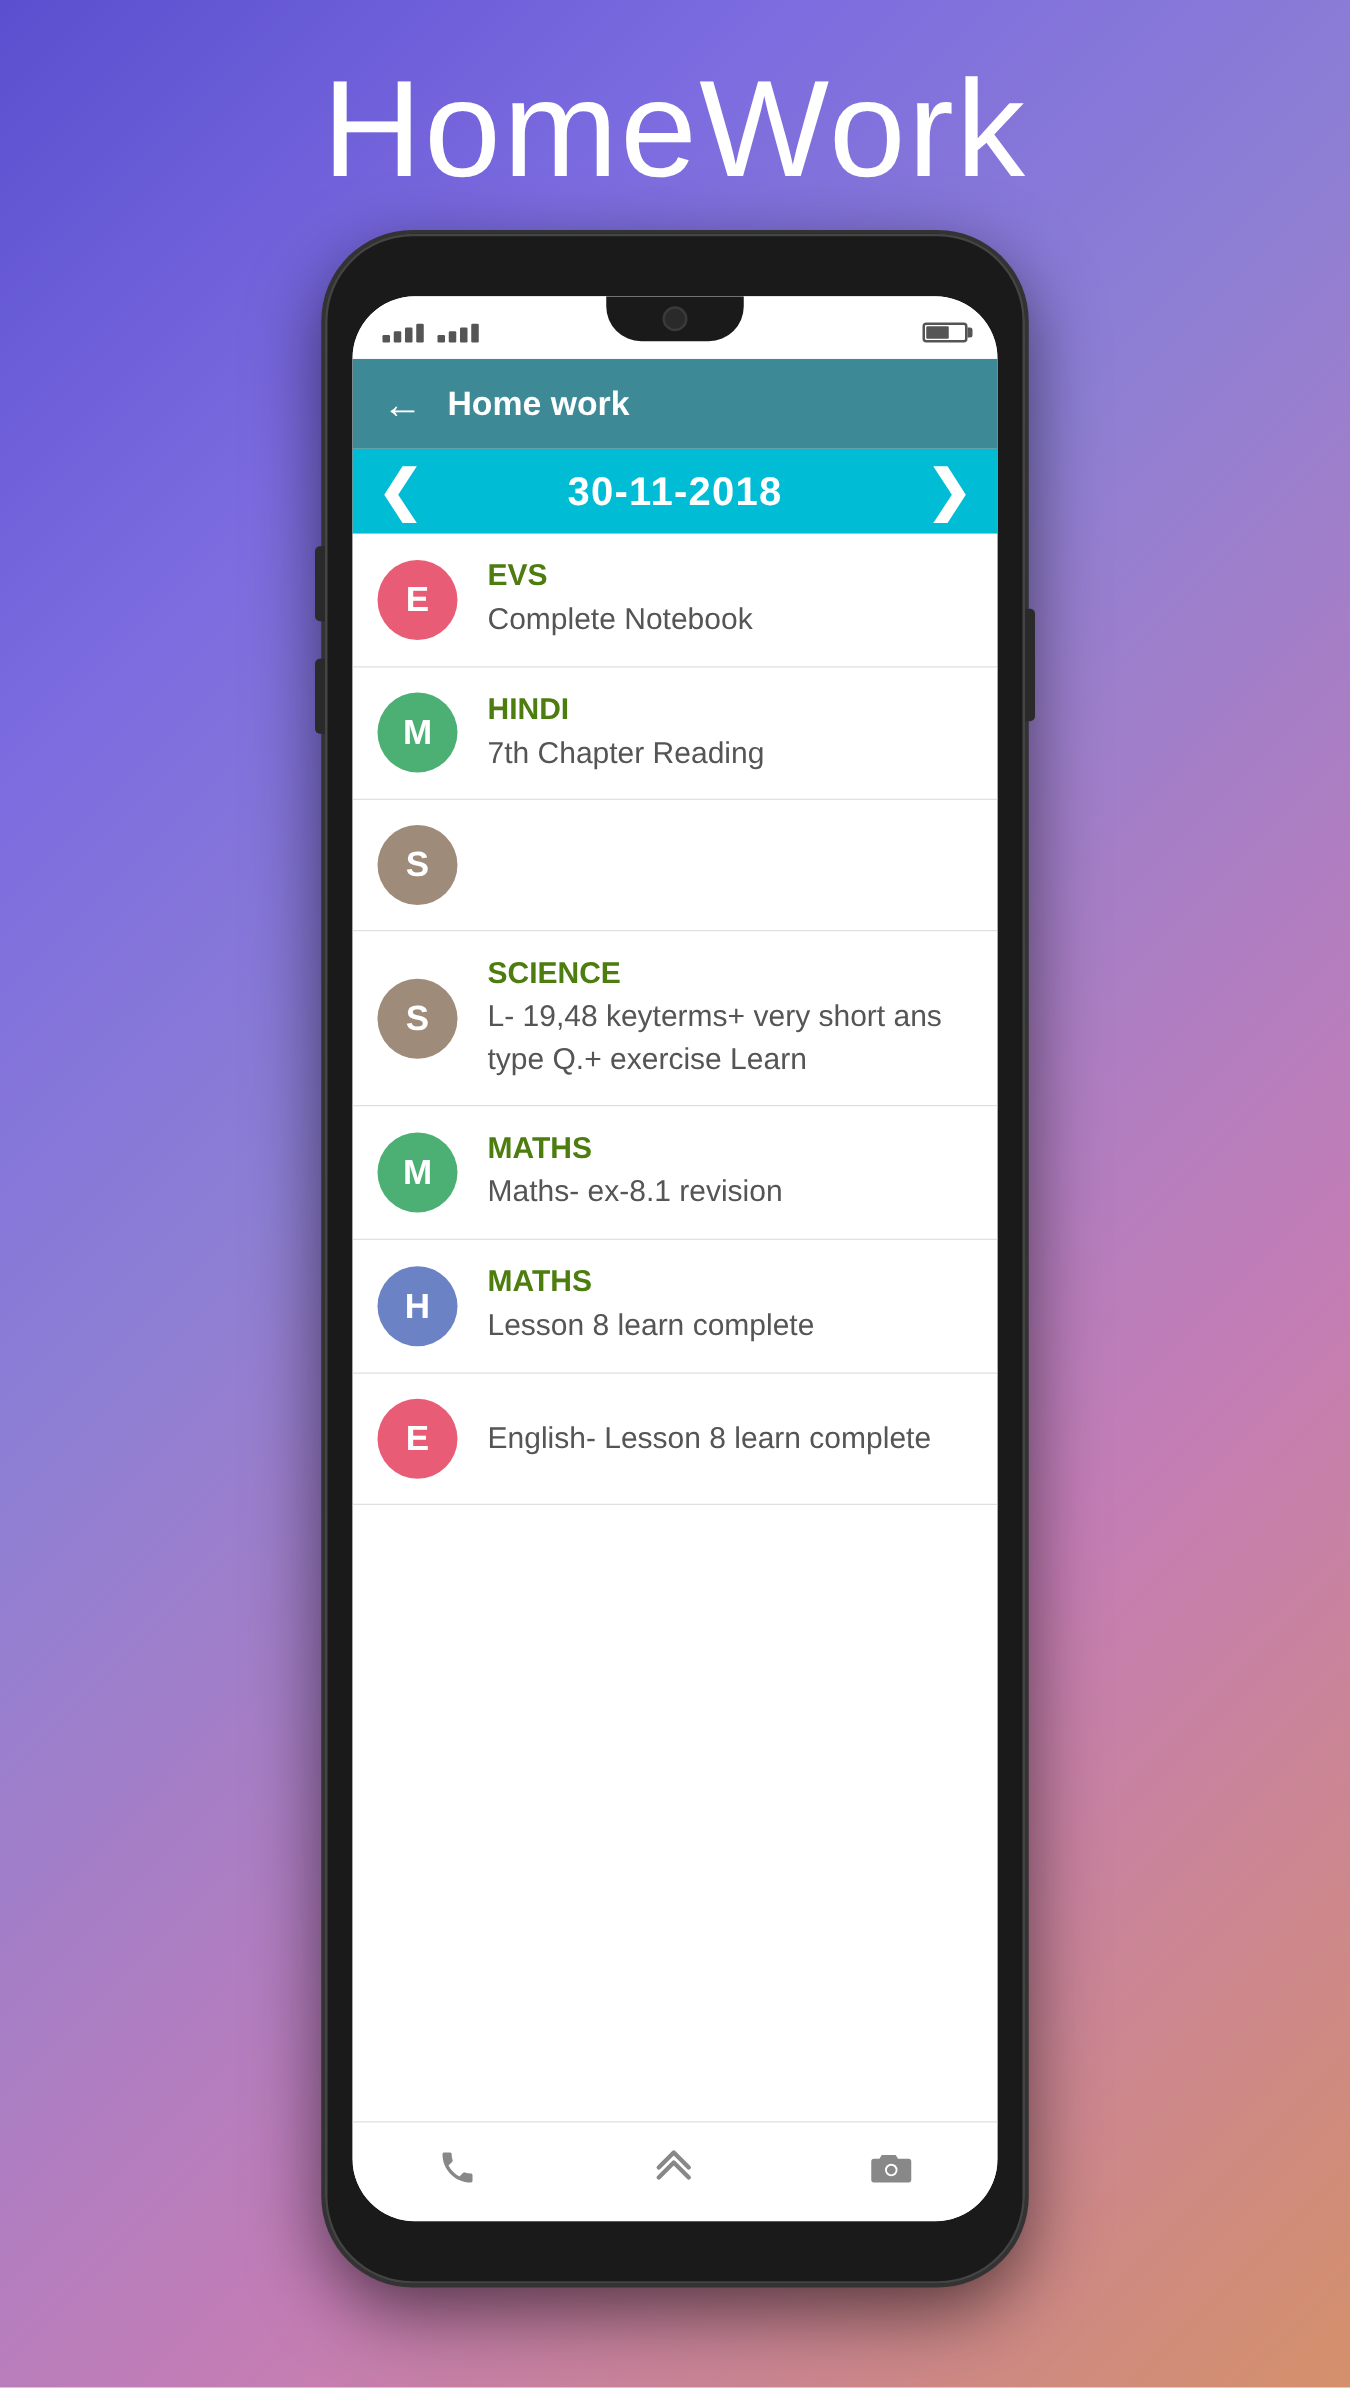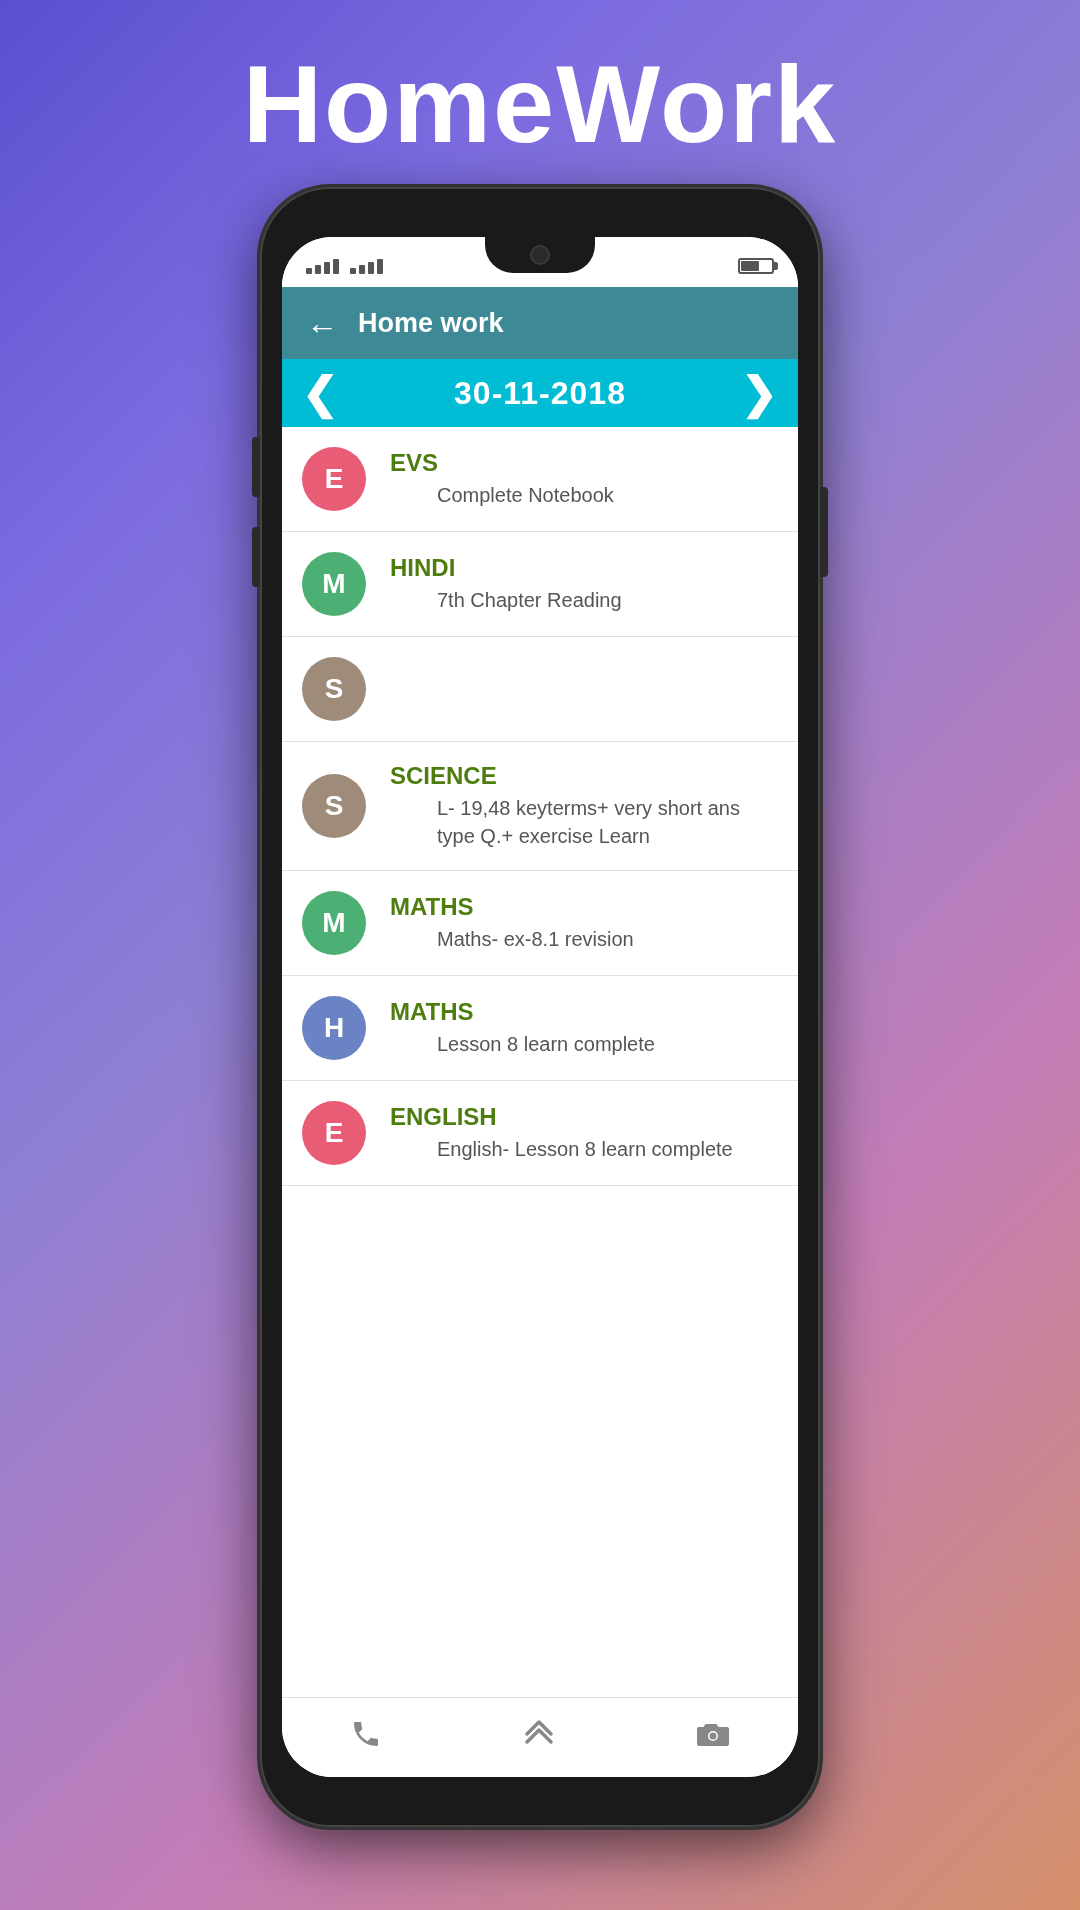--- a/index.html
+++ b/index.html
@@ -11,21 +11,21 @@
       font-family: 'Arial', sans-serif;
       background: linear-gradient(135deg, #5b4fcf 0%, #7b6be0 20%, #8e7fd4 40%, #c47db5 70%, #d4906a 100%);
       display: flex;
       flex-direction: column;
       align-items: center;
       justify-content: flex-start;
     }
 
     .page-title {
       font-size: 110px;
-      font-weight: 700;
+      font-weight: 400;
       color: #ffffff;
       text-align: center;
       margin-top: 40px;
       margin-bottom: 20px;
       letter-spacing: 2px;
     }
 
     .phone-wrapper {
       position: relative;
       width: 560px;
@@ -255,24 +255,23 @@
     }
 
     .subject-name {
       font-size: 24px;
       font-weight: 700;
       color: #4d7c0f;
       margin-bottom: 4px;
     }
 
     .subject-task {
-      font-size: 20px;
+      font-size: 24px;
       color: #555555;
       line-height: 1.4;
-      margin-left: 47px;
     }
 
     
     .bottom-nav {
       position: absolute;
       bottom: 0;
       left: 0;
       right: 0;
       height: 80px;
       background: #ffffff;
@@ -364,21 +363,20 @@
         <div class="subject-item">
           <div class="subject-avatar" style="background-color: rgb(107, 130, 196);">H</div>
           <div class="subject-info">
             <div class="subject-name">MATHS</div>
             <div class="subject-task">Lesson 8 learn complete</div>
           </div>
         </div>
         <div class="subject-item">
           <div class="subject-avatar" style="background-color: rgb(232, 93, 117);">E</div>
           <div class="subject-info">
-            <div class="subject-name">ENGLISH</div>
             <div class="subject-task">English- Lesson 8 learn complete</div>
           </div>
         </div>
       </div>
 
     <div class="bottom-nav">
       <div class="nav-icon">
         <svg width="32" height="32" viewBox="0 0 24 24" fill="#888">
           <path d="M6.6 10.8c1.4 2.8 3.8 5.1 6.6 6.6l2.2-2.2c.3-.3.7-.4 1-.2 1.1.4 2.3.6 3.6.6.6 0 1 .4 1 1V20c0 .6-.4 1-1 1-9.4 0-17-7.6-17-17 0-.6.4-1 1-1h3.5c.6 0 1 .4 1 1 0 1.3.2 2.5.6 3.6.1.3 0 .7-.2 1L6.6 10.8z"></path>
         </svg>

